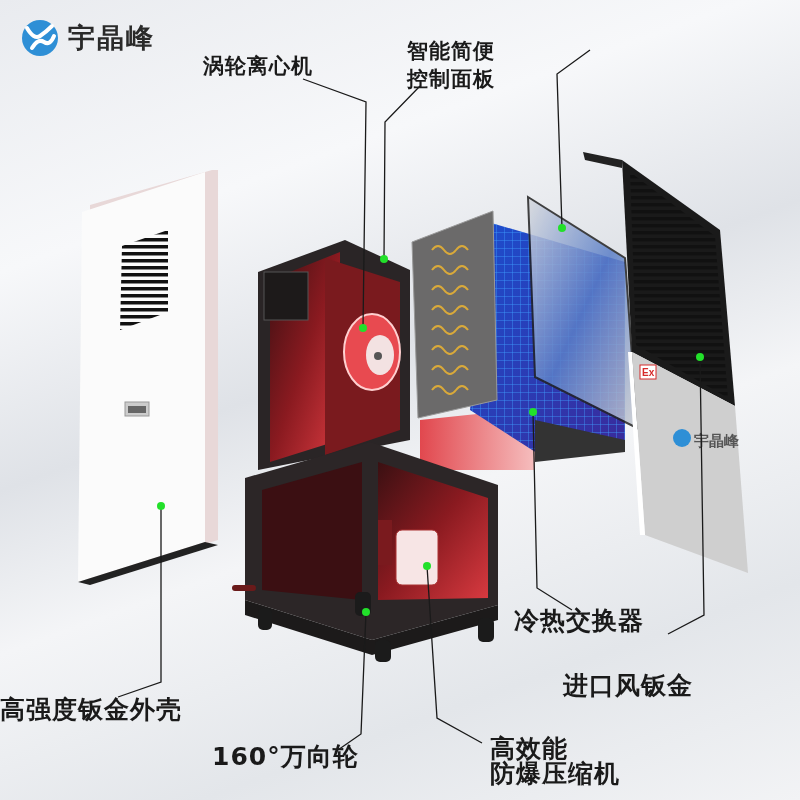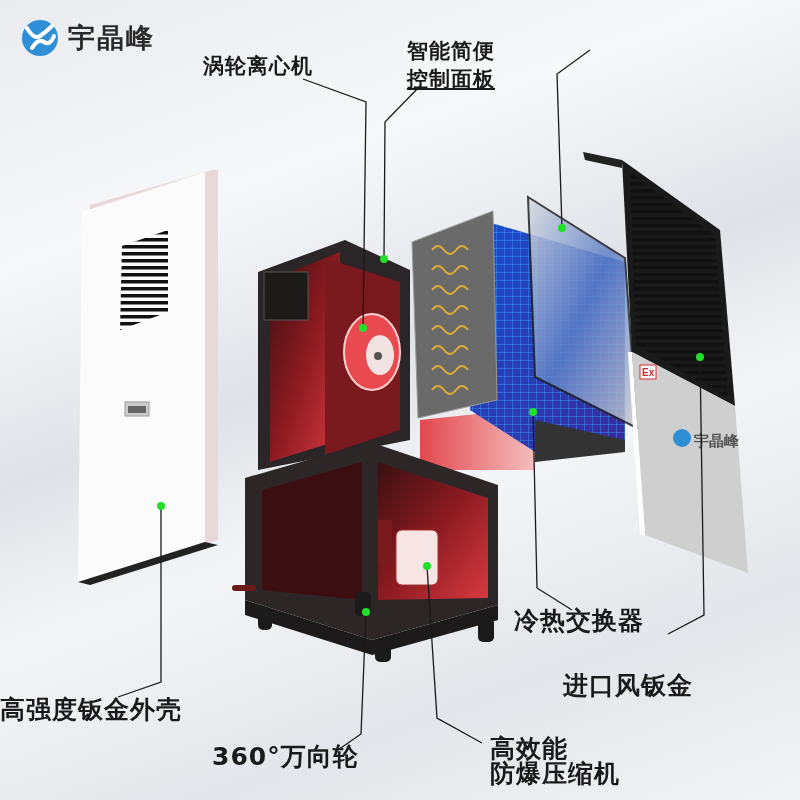--- a/index.html
+++ b/index.html
@@ -147,20 +147,20 @@
       <circle cx="533" cy="412" r="4"></circle>
       <circle cx="700" cy="357" r="4"></circle>
       <circle cx="161" cy="506" r="4"></circle>
       <circle cx="366" cy="612" r="4"></circle>
       <circle cx="427" cy="566" r="4"></circle>
     </g>
   </svg>
 
   <div class="label lbl-lg" style="left:203px;top:53px;">涡轮离心机</div>
   <div class="label lbl-lg" style="left:407px;top:38px;">智能简便</div>
-  <div class="label lbl-lg" style="left:407px;top:66px;text-decoration:underline;">控制面板</div>
+  <div class="label lbl-lg" style="left:407px;top:66px;">控制面板</div>
   <div class="label lbl-md" style="left:514px;top:609px;">冷热交换器</div>
   <div class="label lbl-md" style="left:563px;top:674px;">进口风钣金</div>
   <div class="label lbl-md" style="left:0;top:698px;">高强度钣金外壳</div>
-  <div class="label lbl-md" style="left:212px;top:745px;">360°万向轮</div>
+  <div class="label lbl-md" style="left:212px;top:745px;">160°万向轮</div>
   <div class="label lbl-md" style="left:490px;top:737px;">高效能</div>
   <div class="label lbl-md" style="left:490px;top:762px;">防爆压缩机</div>
 </div>
 
 </body></html>

